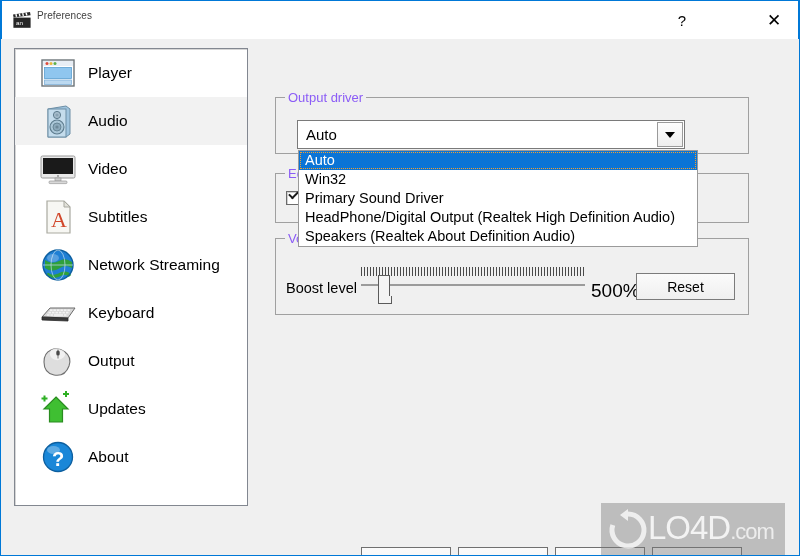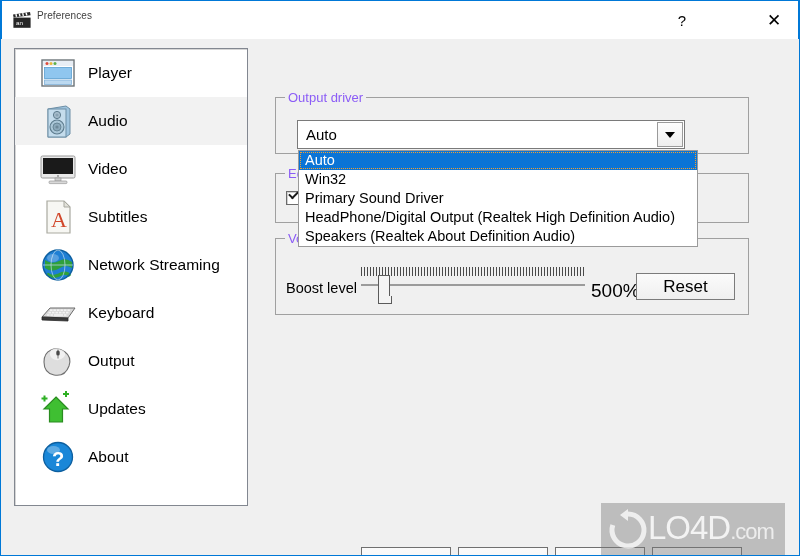--- a/index.html
+++ b/index.html
@@ -249,21 +249,21 @@
     left: 590px; top: 241px;
     font-size: 19px;
     color: #000;
   }
   #reset-btn {
     position: absolute;
     left: 635px; top: 234px;
     width: 99px; height: 27px;
     background: linear-gradient(#fbfbfb, #efefef);
     border: 1px solid #7b7b7b;
-    font-size: 17px;
+    font-size: 14px;
     color: #000;
     font-family: "Liberation Sans", sans-serif;
     cursor: default;
   }
 
   
   .btm-btn {
     position: absolute;
     top: 508px;
     width: 90px; height: 31px;

